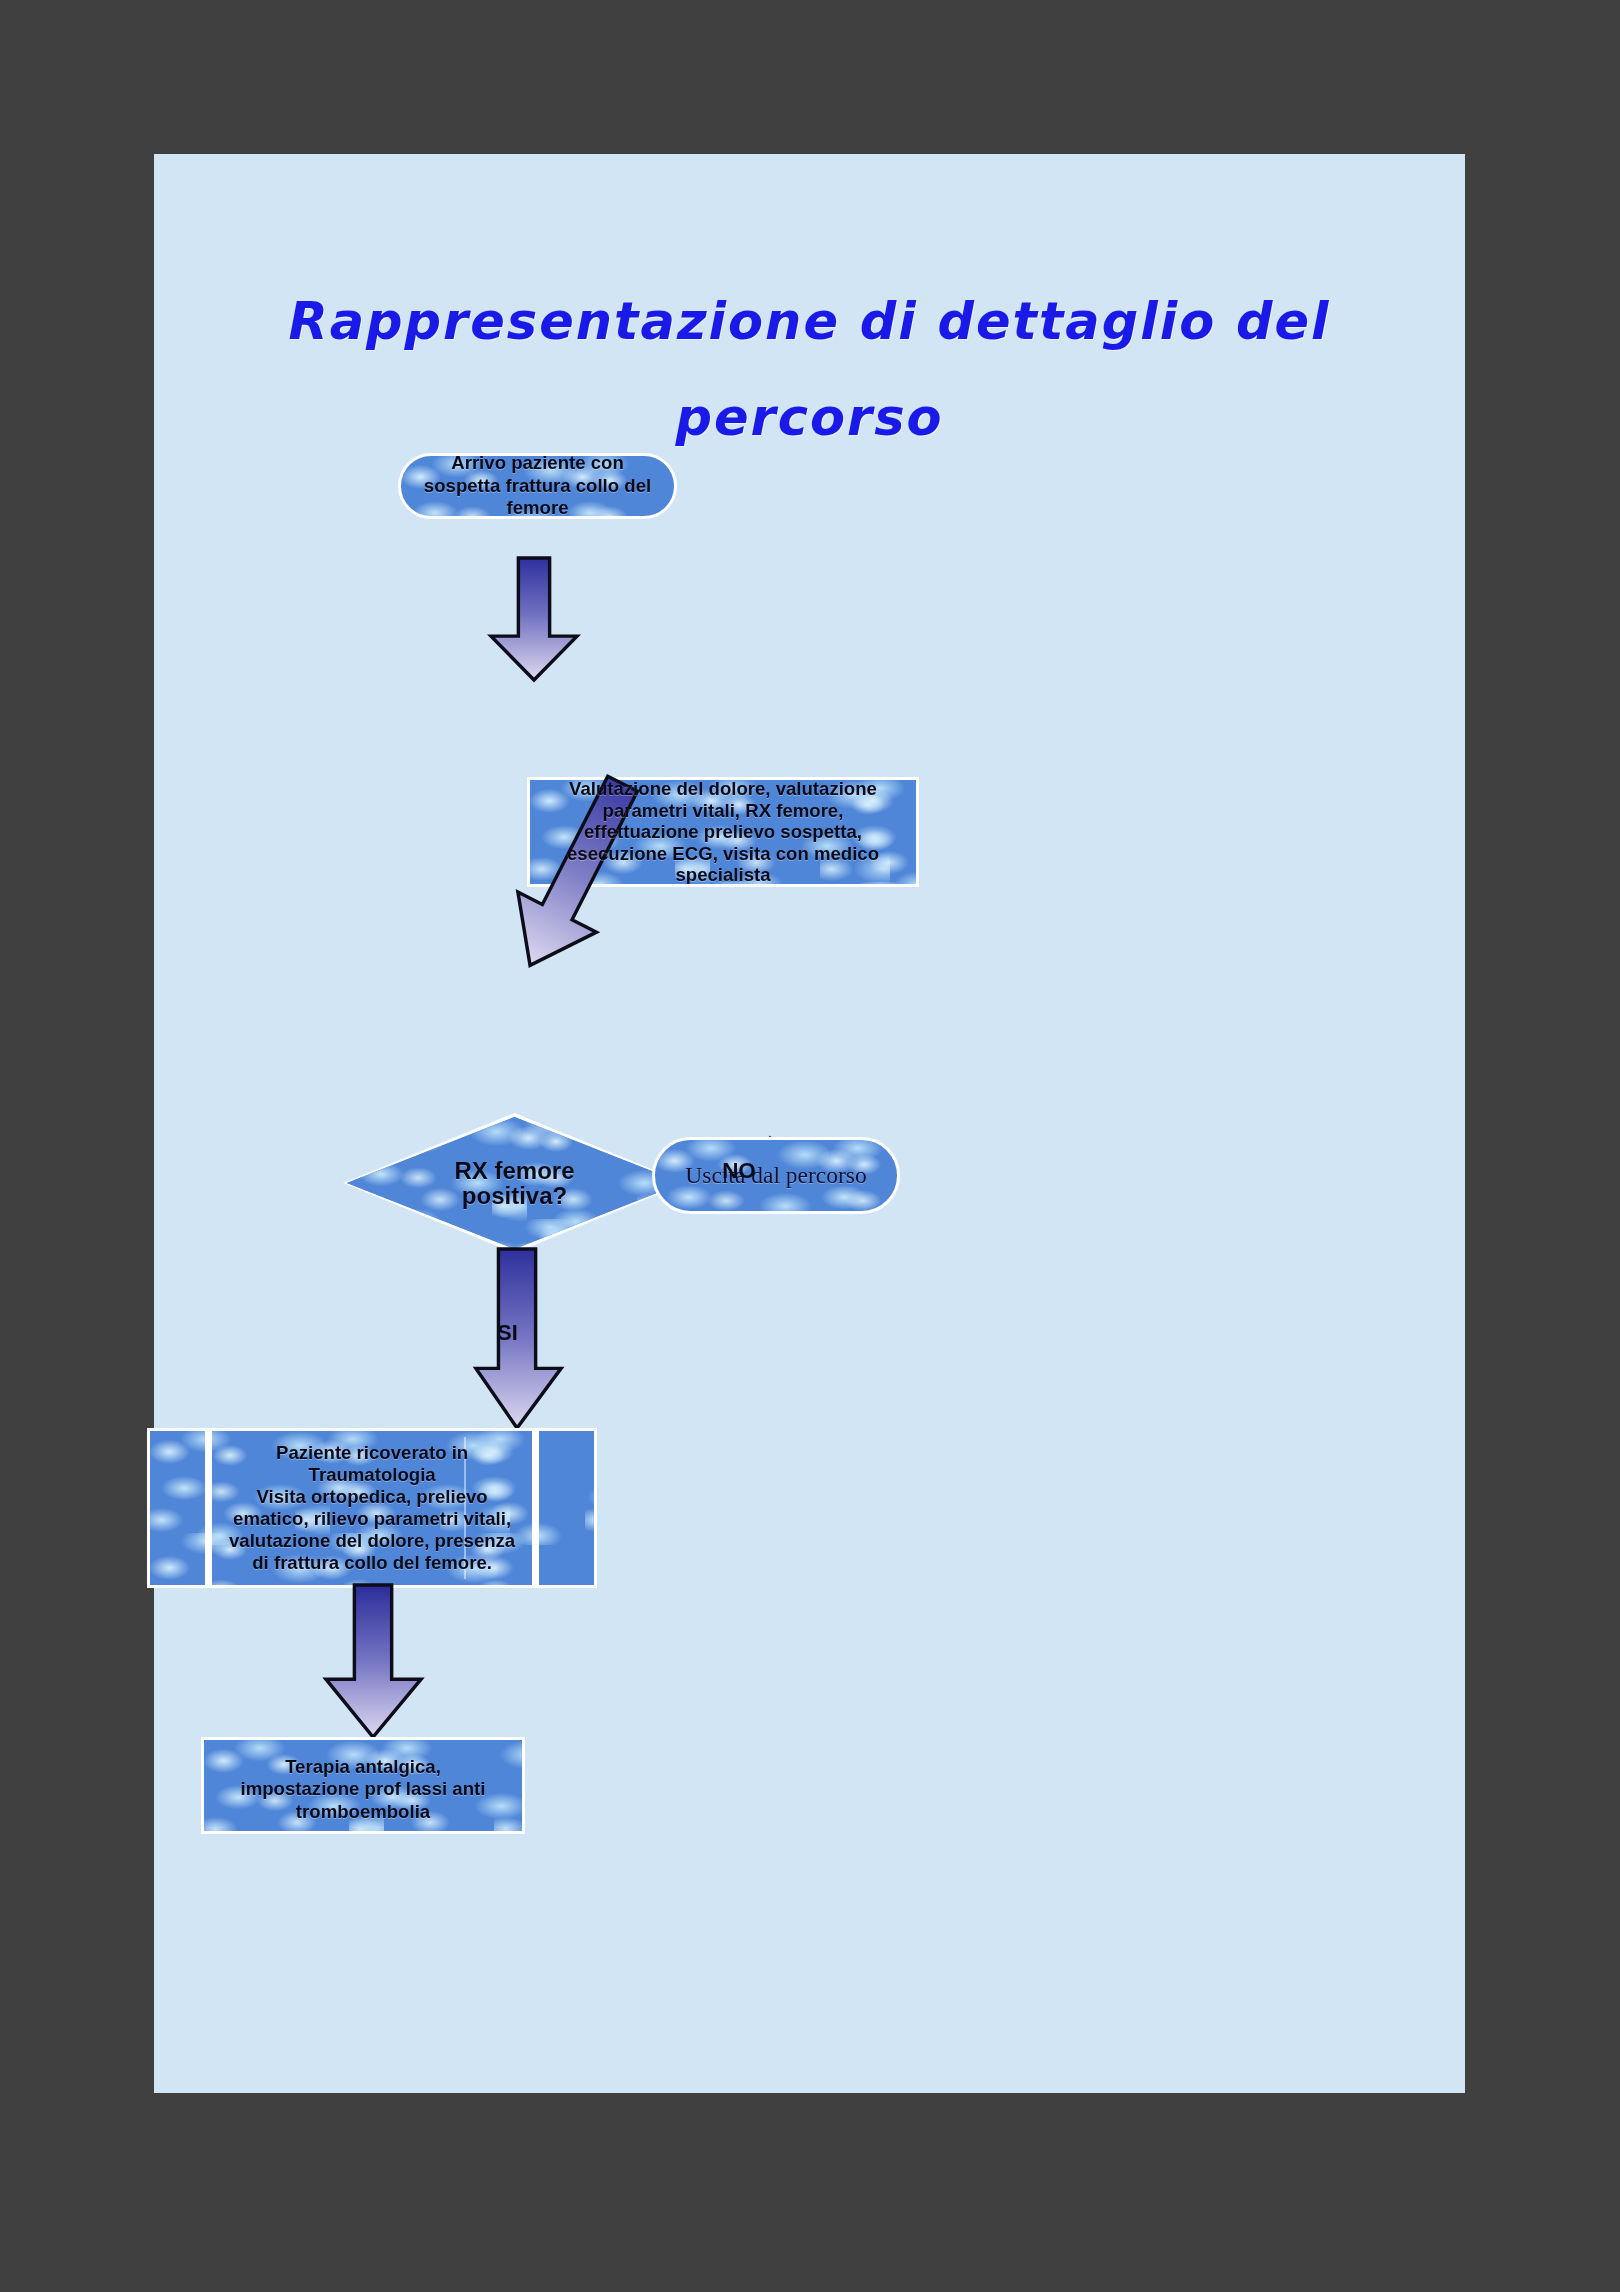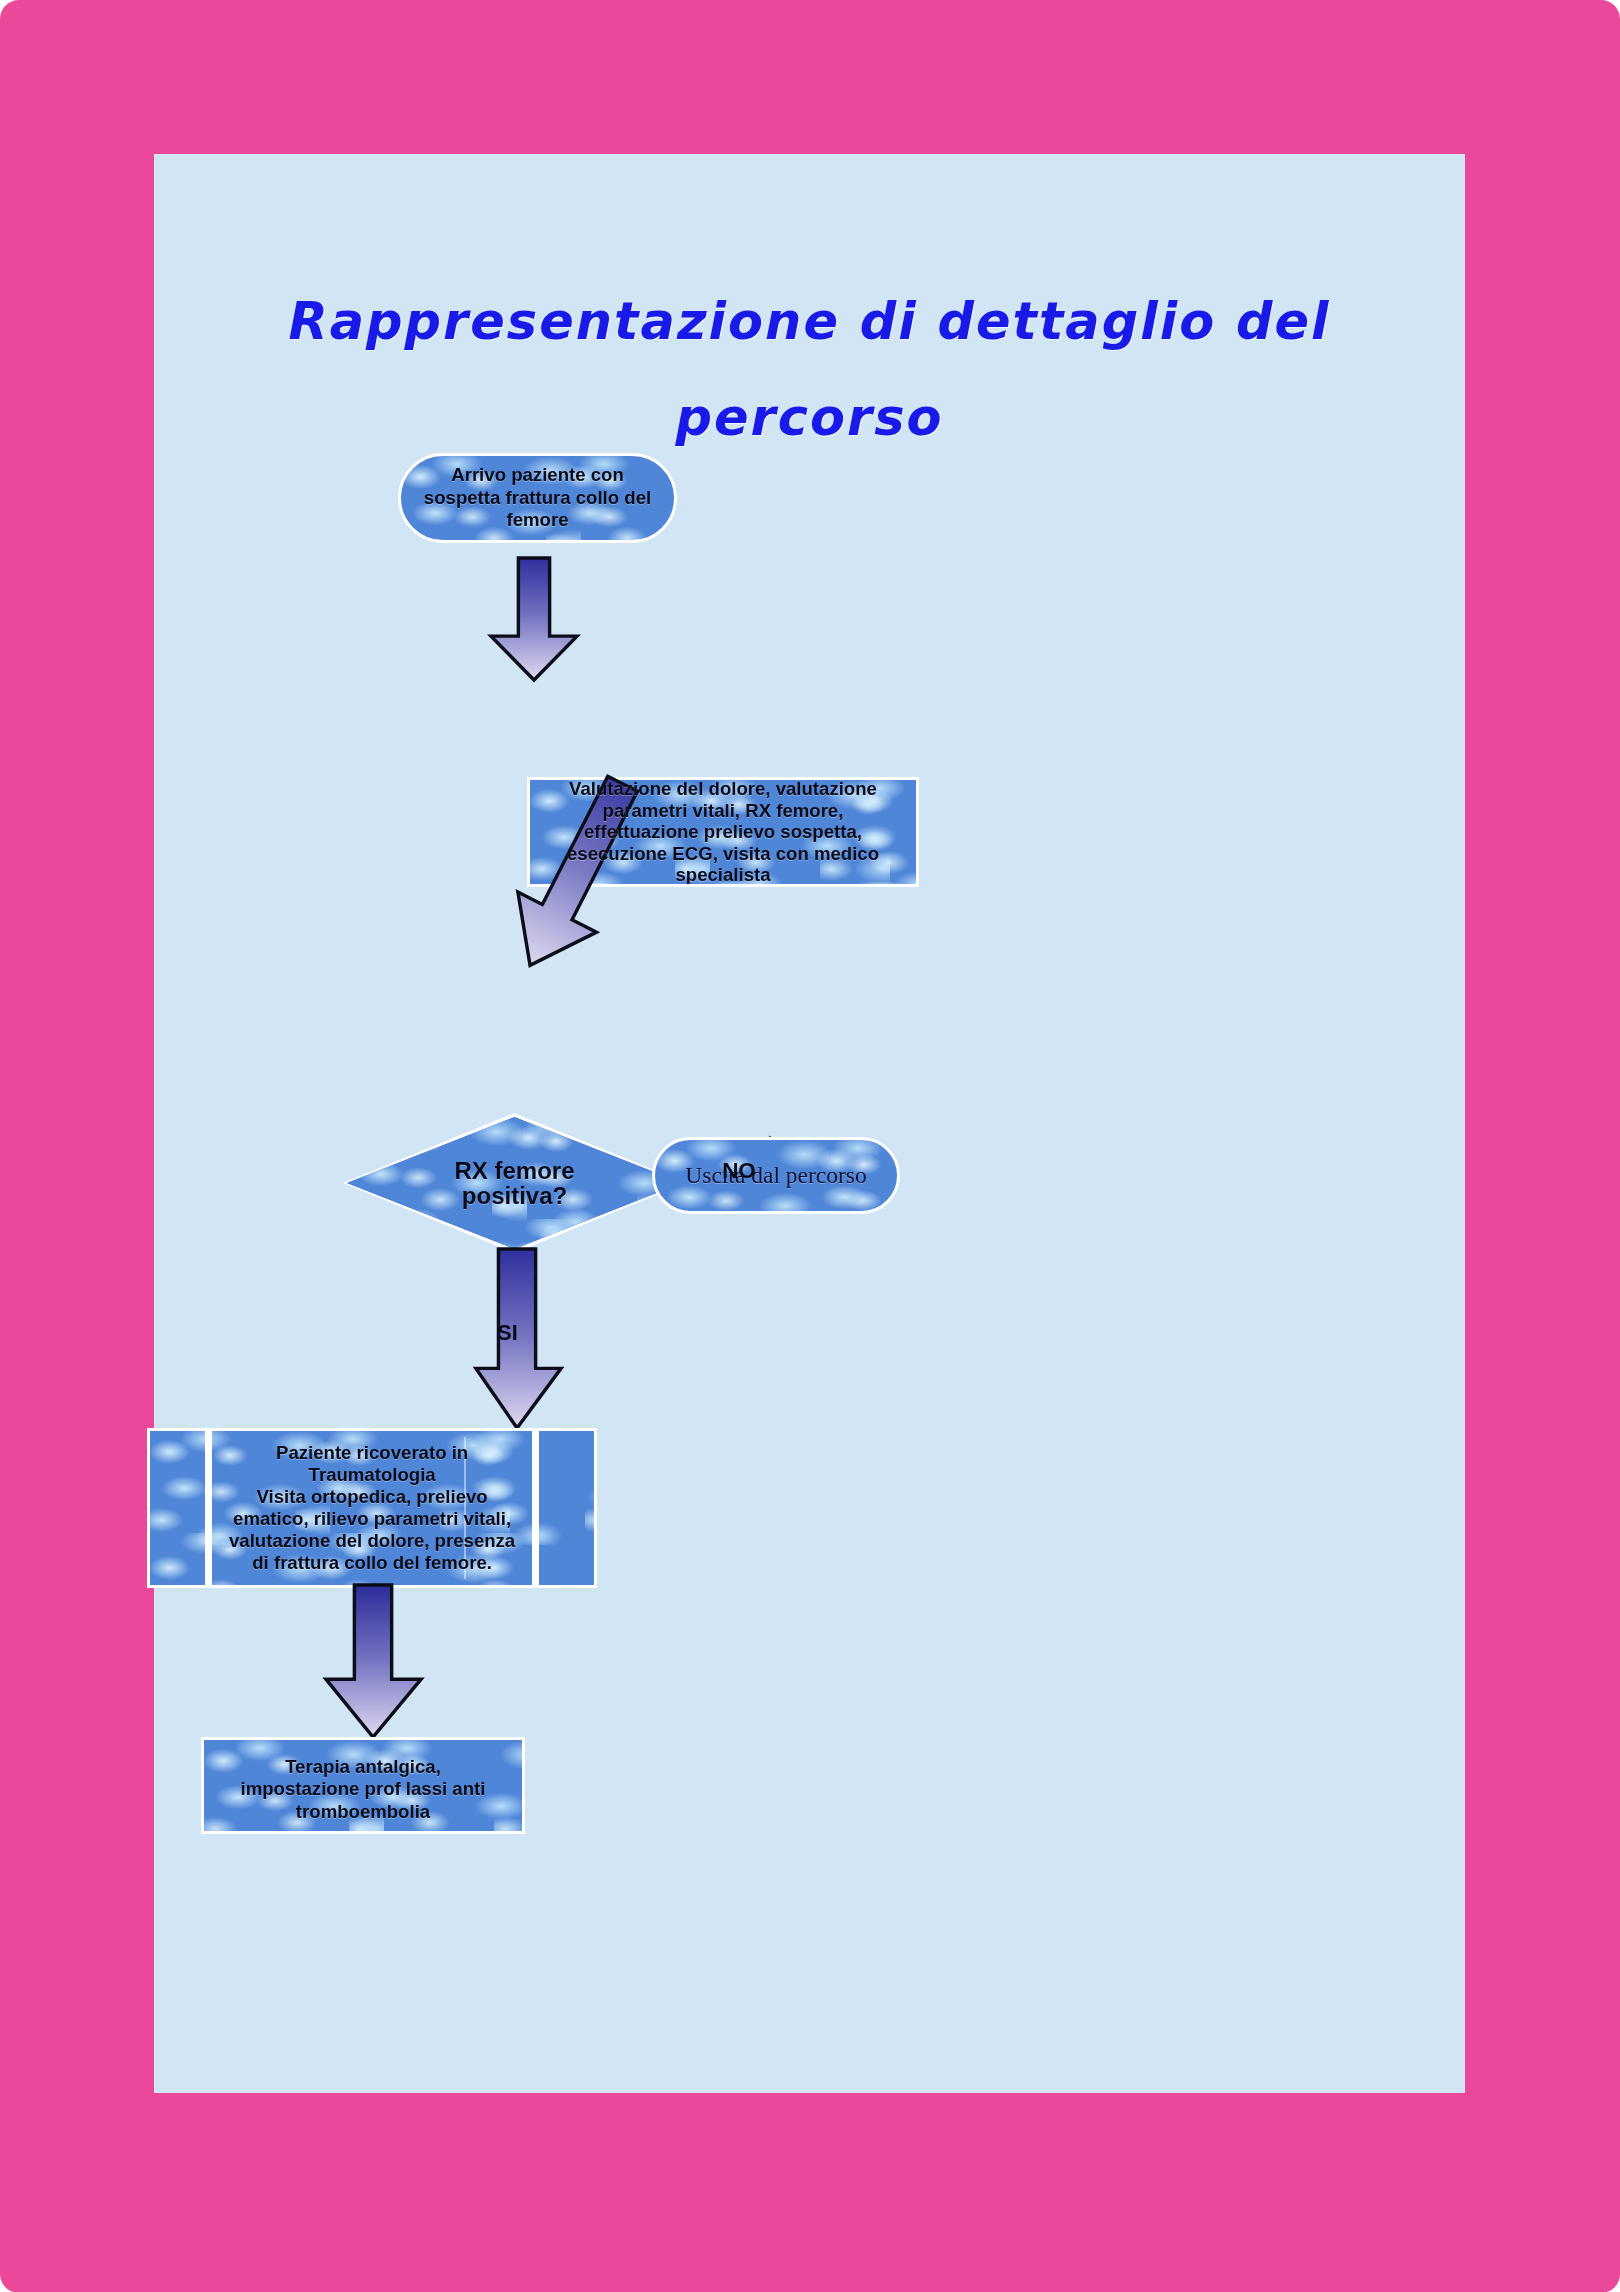--- a/index.html
+++ b/index.html
@@ -3,21 +3,21 @@
 <meta charset="utf-8">
 <title>Rappresentazione di dettaglio del percorso</title>
 <style>
   html,body{margin:0;padding:0;background:#ffffff;}
   body{
     width:1620px;height:2293px;
     font-family:"Liberation Sans",sans-serif;
     -webkit-font-smoothing:antialiased;
     overflow:hidden;
   }
-  #page{position:relative;width:1620px;height:2293px;background:#ec4899;border-radius:19px;}
+  #page{position:relative;width:1620px;height:2293px;background:#404040;}
 
   
   #panel{
     position:absolute;left:154px;top:154px;
     width:1311px;height:1939px;
     background:#d2e5f4;
   }
 
   
   .title{
@@ -112,21 +112,21 @@
 </style>
 </head>
 <body>
 
 <div id="page">
   <div id="panel">
 
     <div class="title" id="title-l1">Rappresentazione di dettaglio del</div>
     <div class="title" id="title-l2">percorso</div>
 
-    <div class="stadium water" style="left:244px;top:299px;width:279px;height:90px;">
+    <div class="stadium water" style="left:244px;top:299px;width:279px;height:66px;">
       <div class="node-text" style="font-size:18.6px;line-height:22.5px;">
         <div>Arrivo paziente con</div>
         <div>sospetta frattura collo del</div>
         <div>femore</div>
       </div>
     </div>
 
     <div class="arrow" style="left:332px;top:402px;">
       <svg width="96" height="127" viewBox="0 0 98 130">
         <defs>

